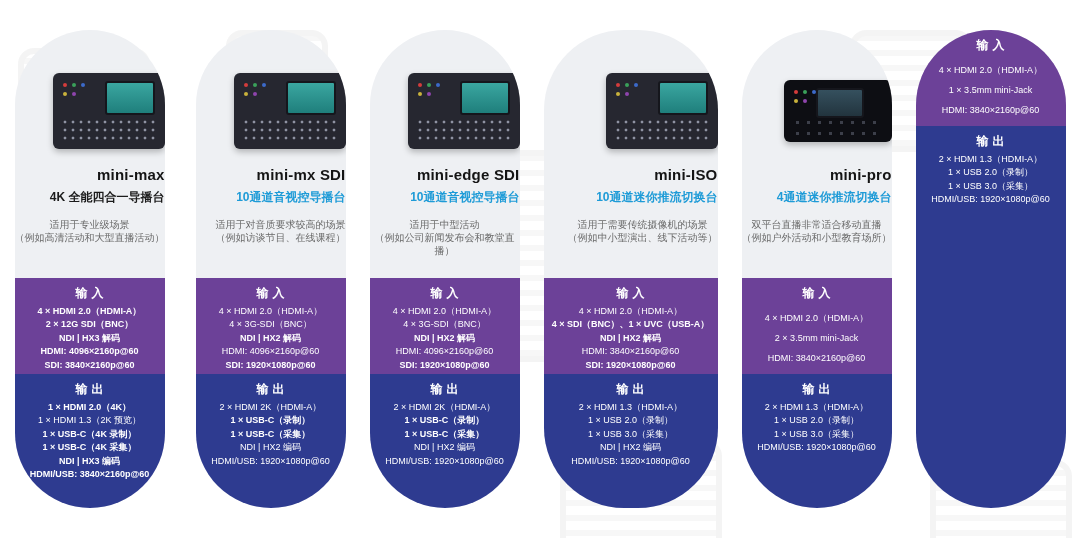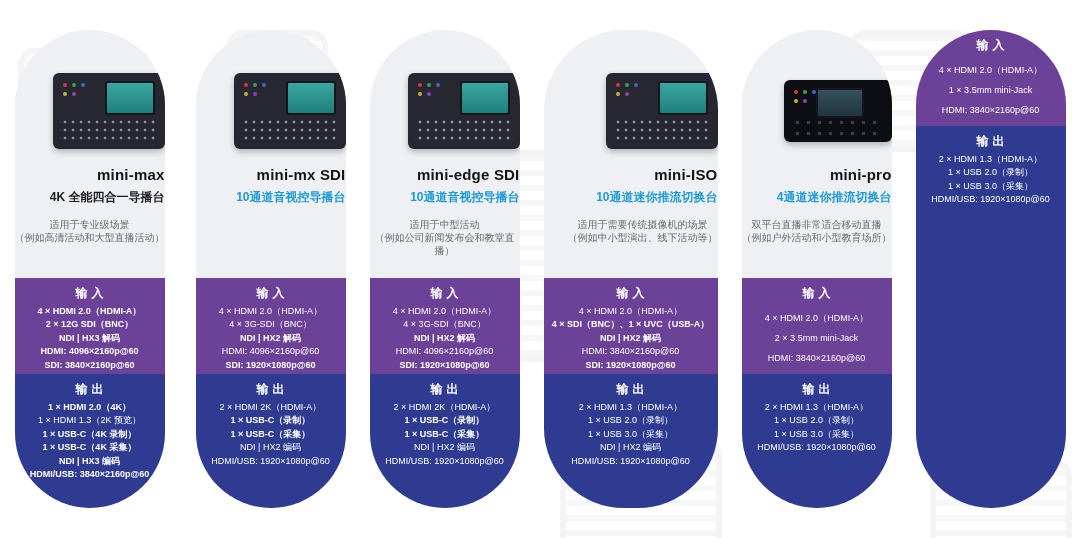--- a/index.html
+++ b/index.html
@@ -100,20 +100,24 @@
     <div class="card" style="background: rgb(238, 240, 243); margin-left: 7px;">
     <div class="top">
       <div class="device-wrap">
         <div class="device">
           <div class="screen"></div>
           <div class="pads"></div>
         </div>
       </div>
       <div class="pname">mini-mx SDI</div>
       <div class="psub" style="color: rgb(30, 155, 215);">10通道音视控导播台</div>
+      <div class="pdesc">
+        <div class="d1">适用于对音质要求较高的场景</div>
+        <div class="d2">（例如访谈节目、在线课程）</div>
+      </div>
     </div>
     <div class="sec input" style="background: rgb(108, 65, 152);">
       <div class="sec-h">输入</div>
       <div class="lines">
           <div class="line">4 × HDMI 2.0（HDMI-A）</div>
           <div class="line">4 × 3G-SDI（BNC）</div>
           <div class="line bold">NDI | HX2 解码</div>
           <div class="line">HDMI: 4096×2160p@60</div>
           <div class="line bold">SDI: 1920×1080p@60</div>
         </div>

